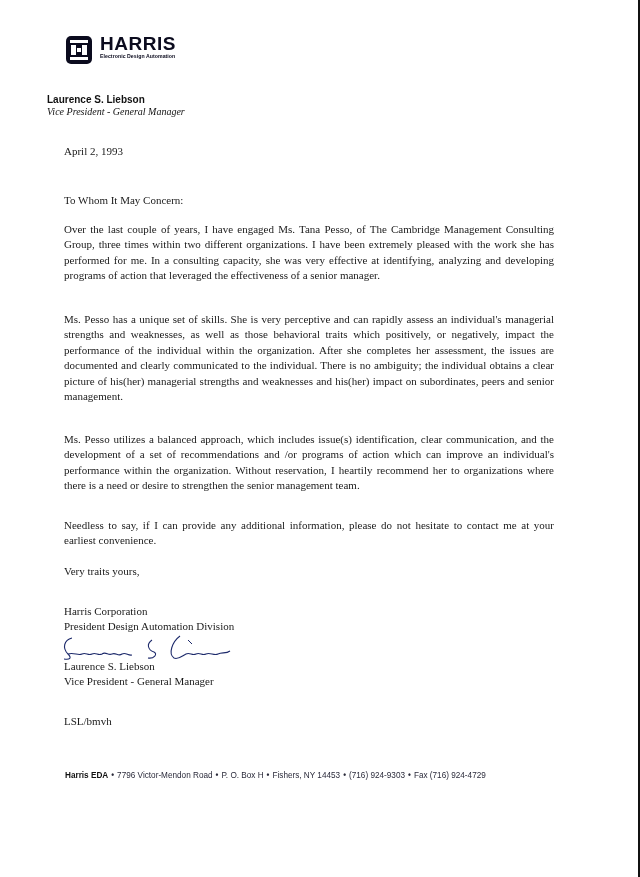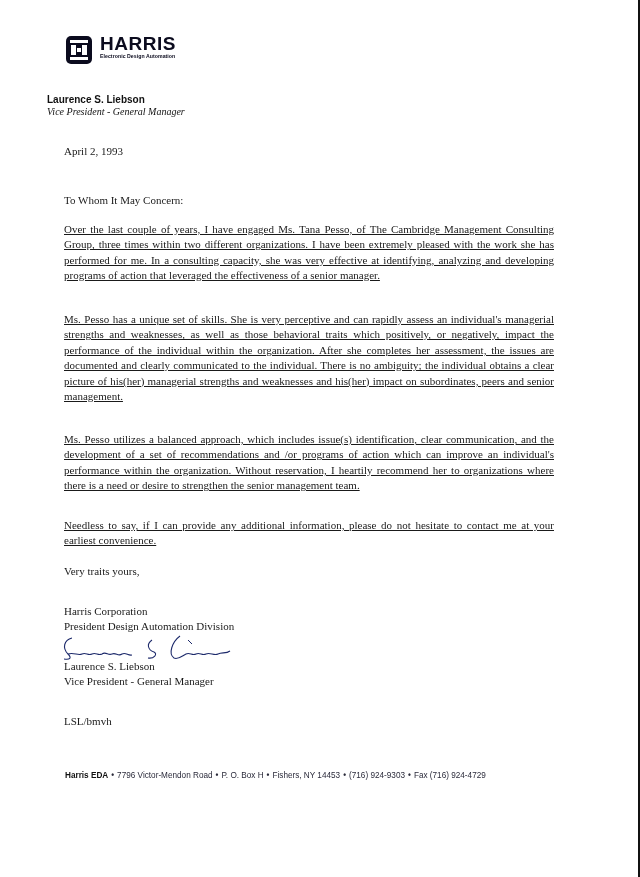--- a/index.html
+++ b/index.html
@@ -25,21 +25,21 @@
     .sender { position: absolute; left: 47px; top: 94px; }
     .sender-name { font-family: "Liberation Sans", sans-serif; font-weight: bold; font-size: 10px; line-height: 12px; color: #111; }
     .sender-title { font-family: "Liberation Serif", serif; font-style: italic; font-size: 10px; line-height: 12px; color: #111; }
 
     .letter {
       position: absolute; left: 64px; width: 490px;
       font-family: "Liberation Serif", serif; font-size: 11px; line-height: 15.4px; color: #1a1a1a;
     }
     .date { top: 144px; }
     .salutation { top: 193px; }
-    .para { text-align: justify; text-decoration: underline; }
+    .para { text-align: justify; }
     .p1 { top: 222px; }
     .p2 { top: 312px; }
     .p3 { top: 432px; }
     .p4 { top: 518px; }
     .closing { top: 564px; }
     .org { top: 604px; }
     .signer { top: 659px; }
     .initials { top: 714px; }
 
     .signature { position: absolute; left: 60px; top: 632px; width: 180px; height: 34px; }

